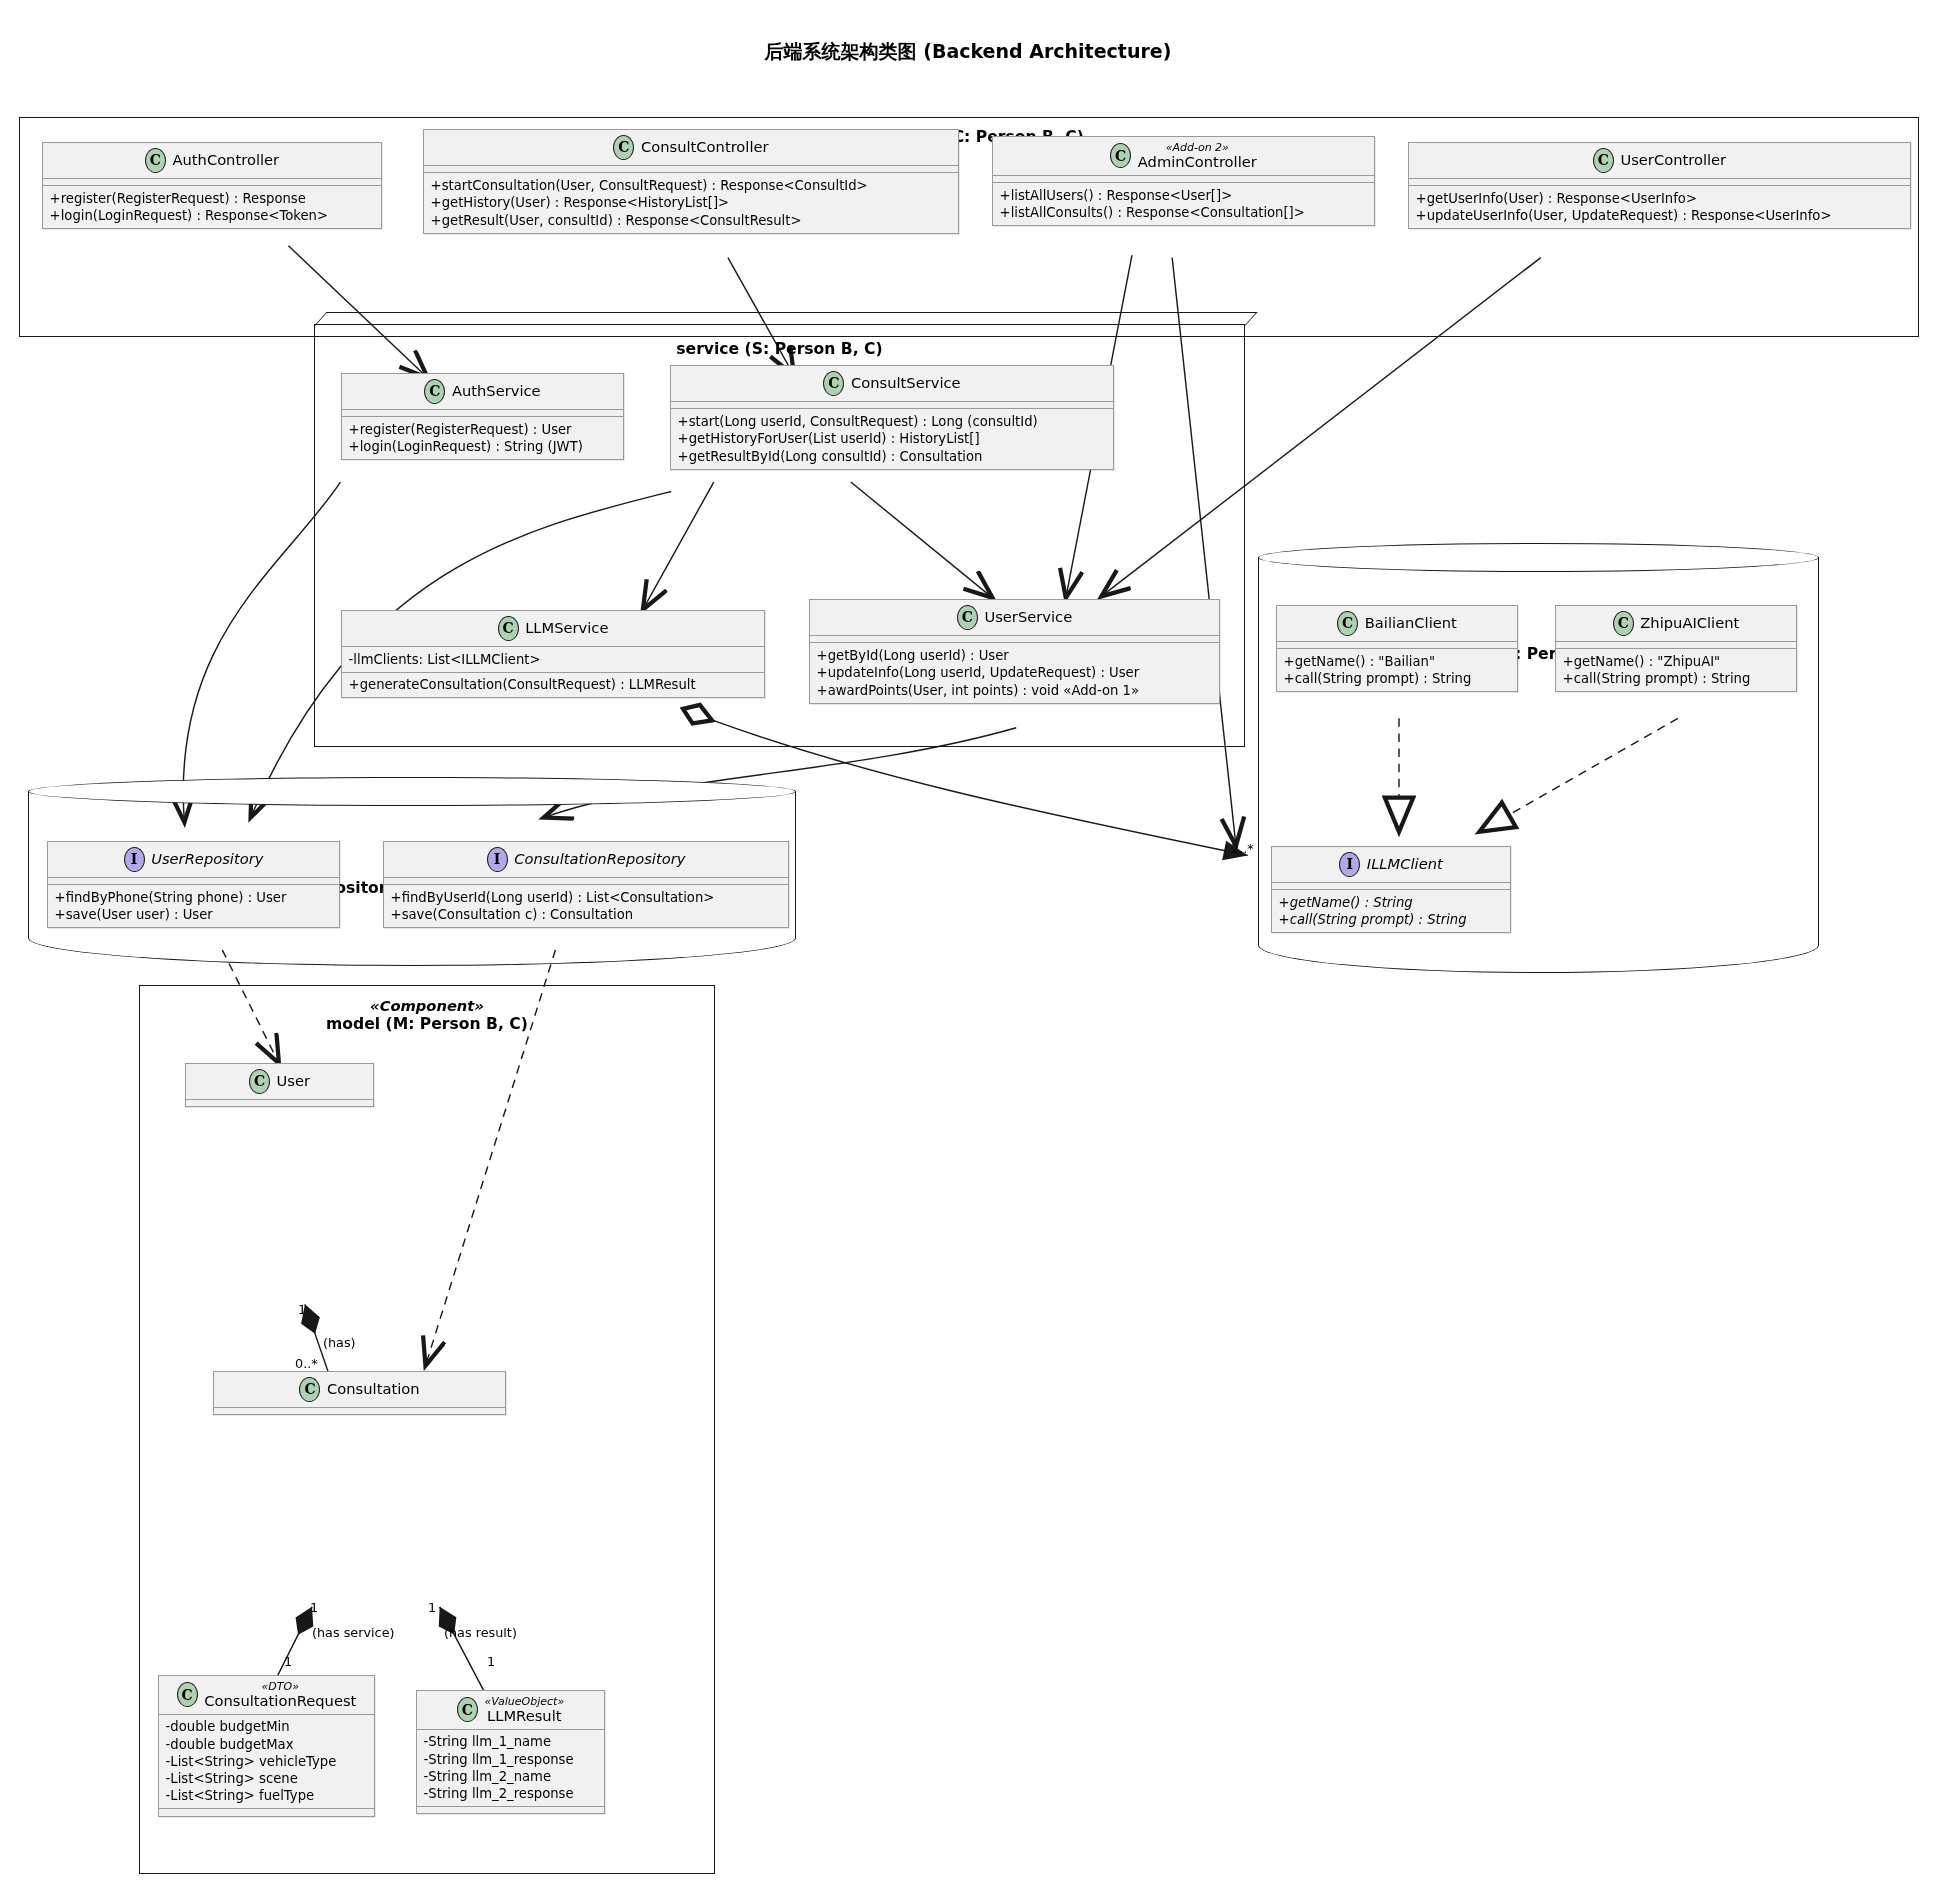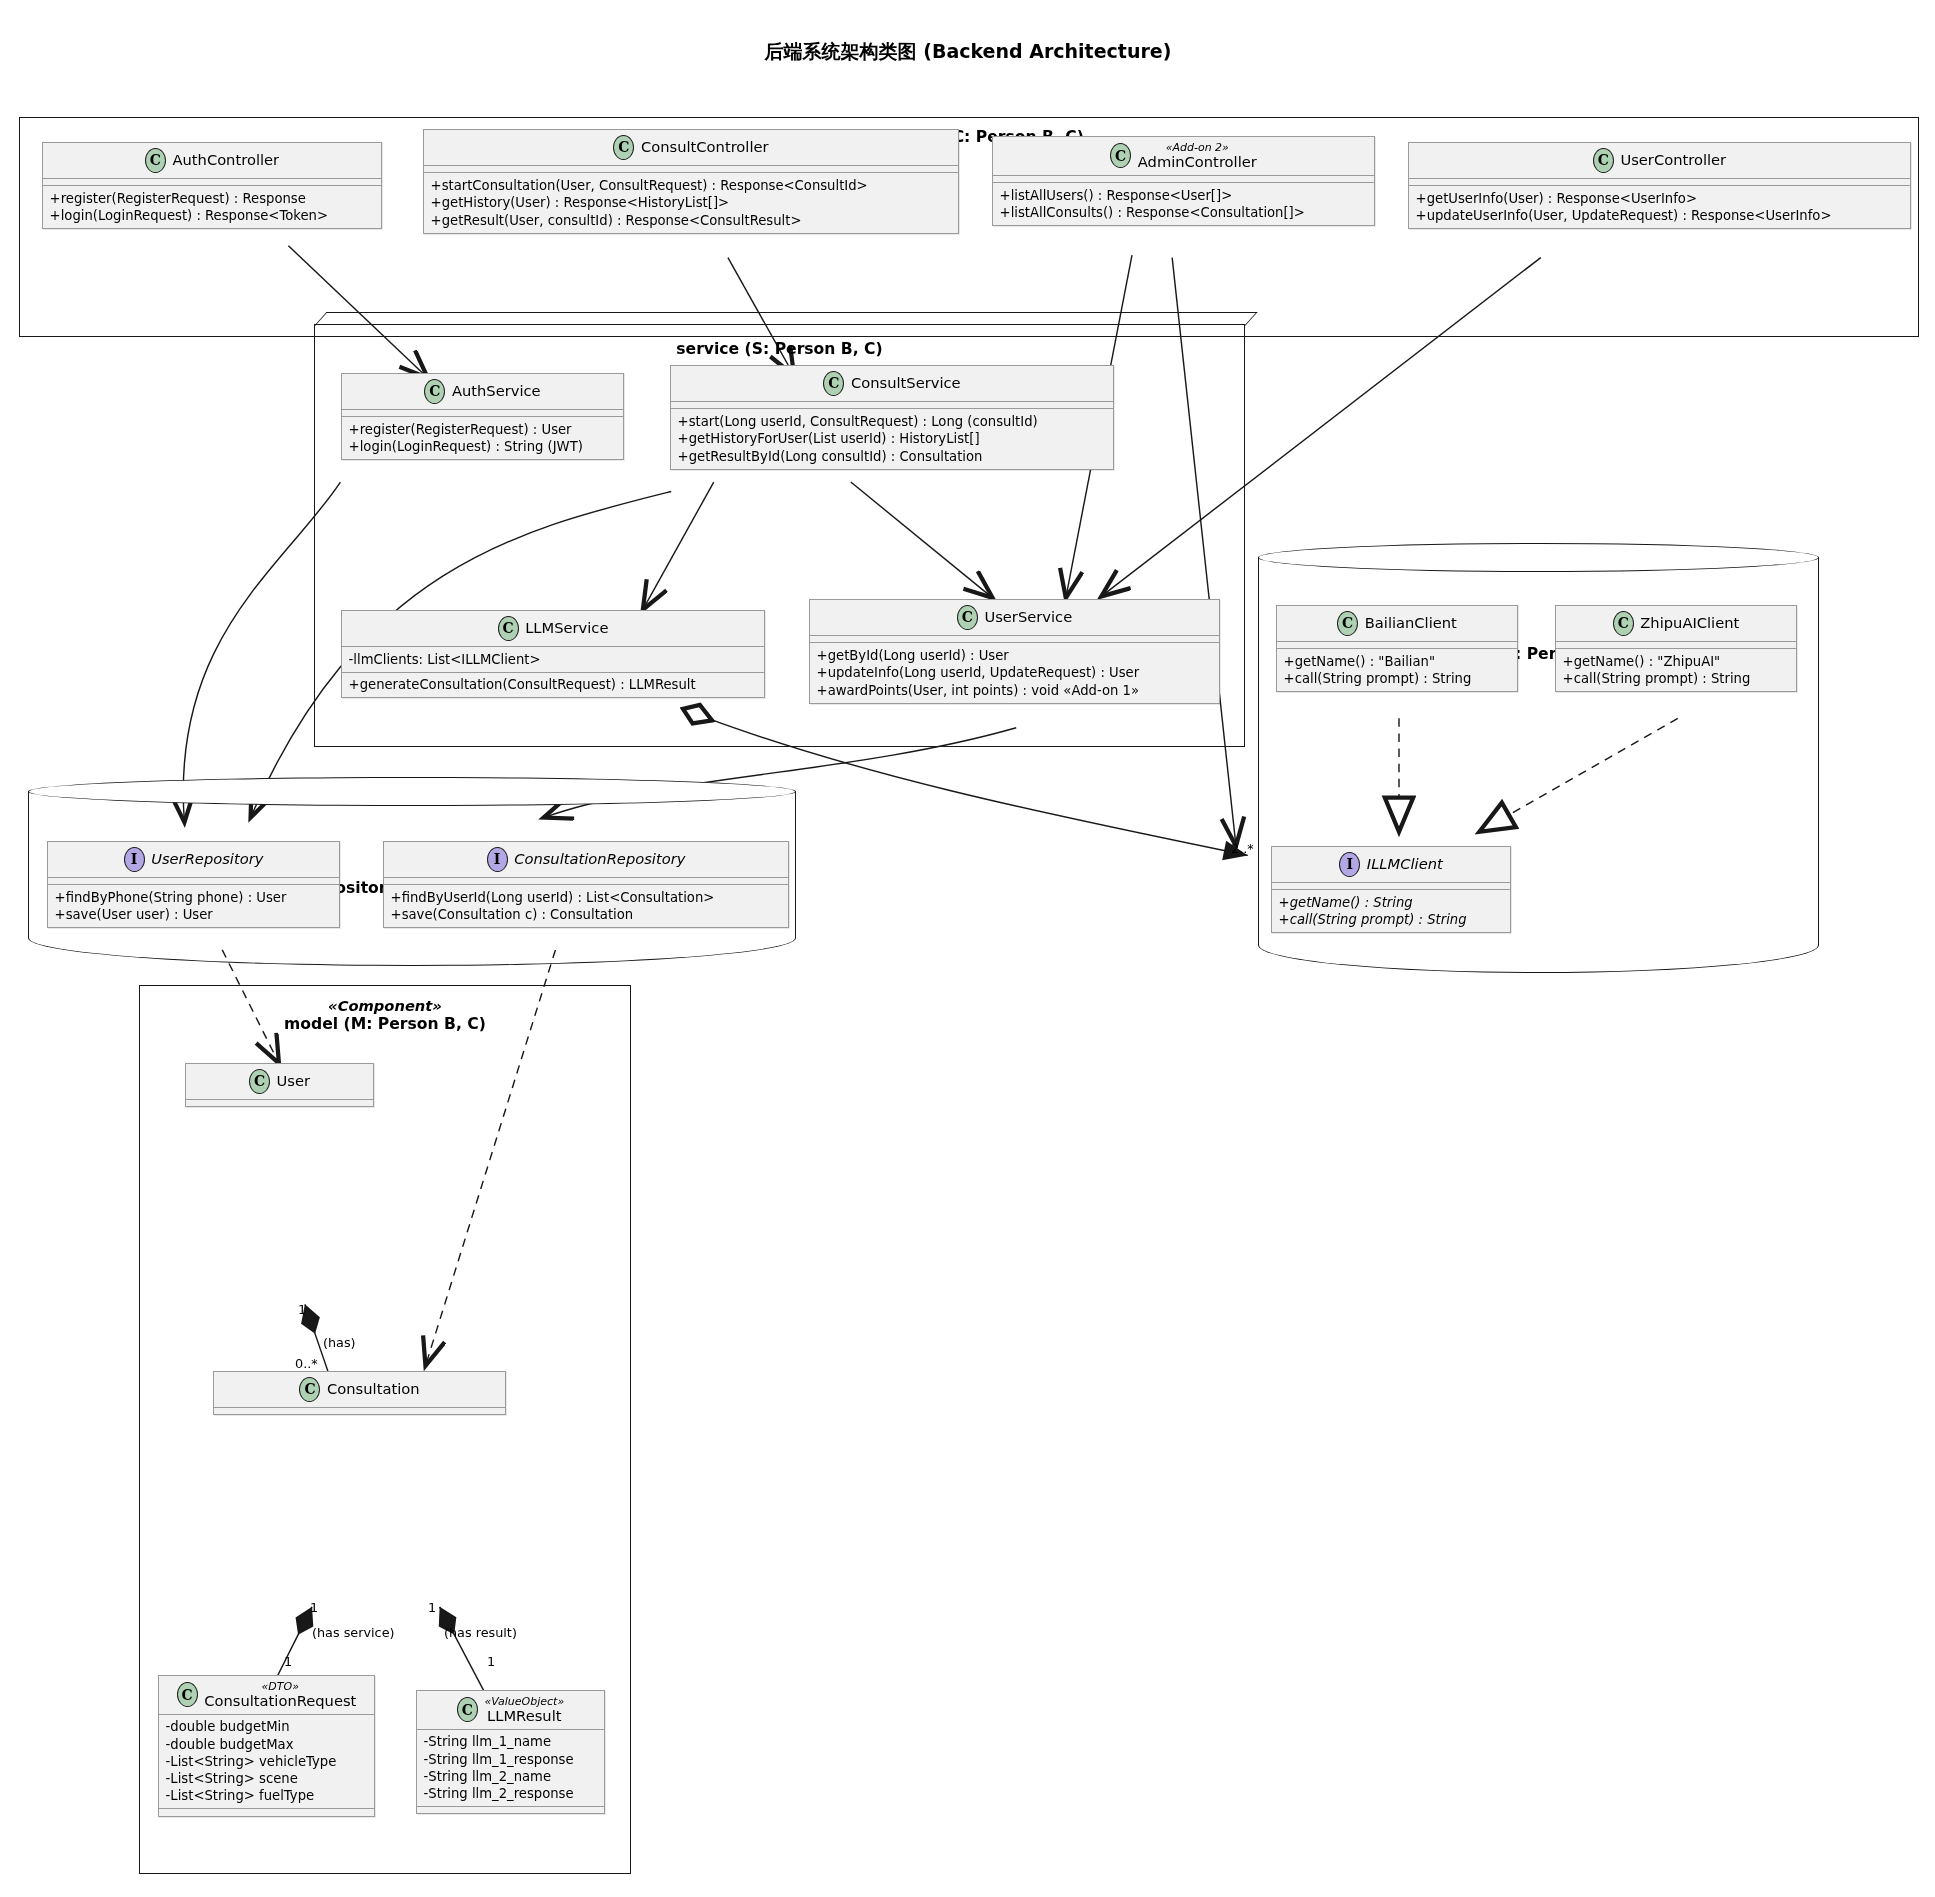--- a/index.html
+++ b/index.html
@@ -381,21 +381,21 @@
     </div>
     <div class="cls-sec empty"></div>
     <div class="cls-sec last">
       <ul>
           <li>+findByUserId(Long userId) : List&lt;Consultation&gt;</li>
           <li>+save(Consultation c) : Consultation</li>
         </ul>
     </div>
   </div>
 
-  <div class="pkg pkg-rect" style="left:139px;top:985px;width:492px;height:889px;text-decoration:underline;">
+  <div class="pkg pkg-rect" style="left:139px;top:985px;width:576px;height:889px;text-decoration:underline;">
     <div class="pkg-label" style="top:11.3px;">
       <span class="pkg-stereo">«Component»</span>
       <span>model (M: Person B, C)</span>
     </div>
   </div>
 
   <div class="cls" style="left:185px;top:1063px;width:189px;">
     <div class="cls-head">
       <span class="badge badge-c">C</span>
       <span class="cls-title-wrap">

